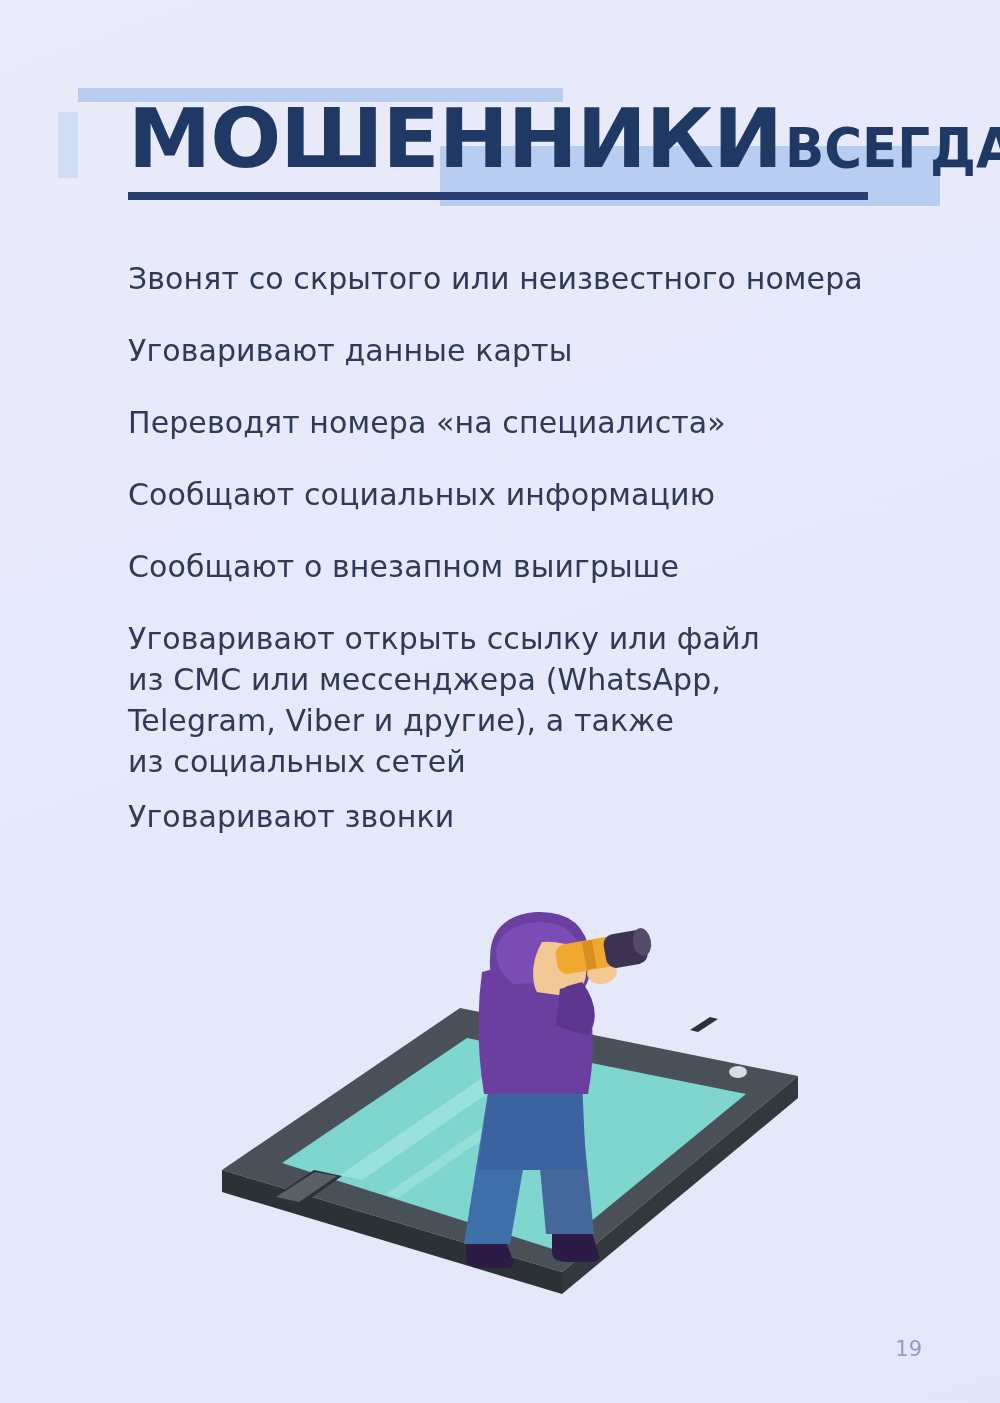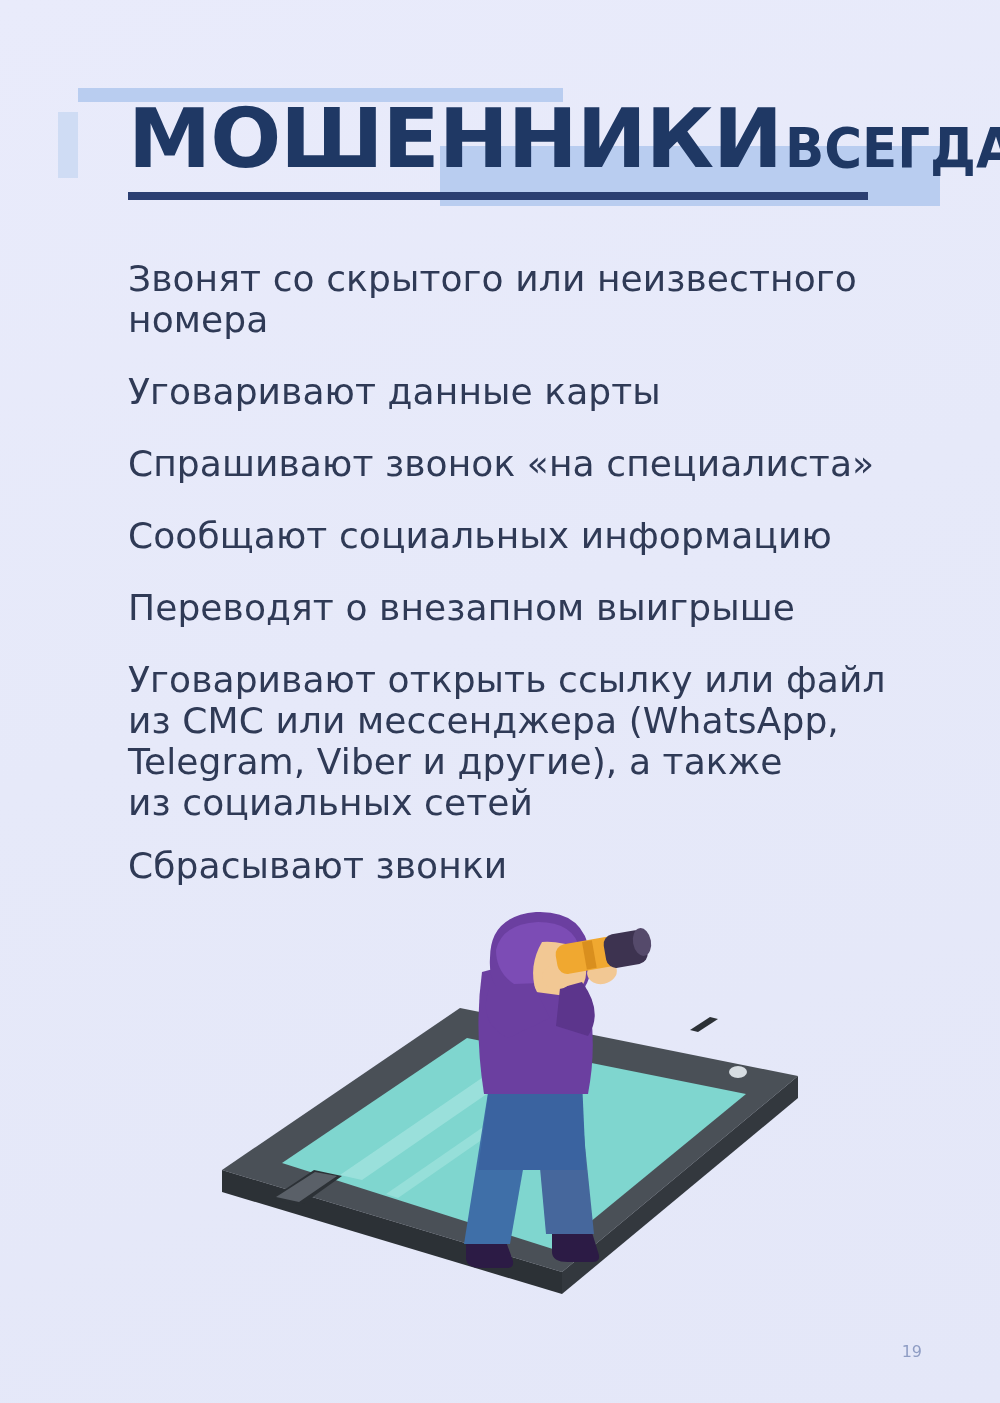--- a/index.html
+++ b/index.html
@@ -93,46 +93,46 @@
   
   .list {
     position: absolute;
     left: 128px;
     top: 258px;
     width: 800px;
   }
   .list-item {
     color: #2f3a56;
     font-family: "DejaVu Sans", sans-serif;
-    font-size: 36px;
+    font-size: 30px;
     line-height: 41px;
     margin-bottom: 31px;
     letter-spacing: 0.1px;
     white-space: pre-line;
   }
   .list-item.multi {
-    margin-bottom: 22px;
+    margin-bottom: 14px;
   }
 
   
   .illustration {
     position: absolute;
     left: 190px;
     top: 880px;
     width: 640px;
     height: 430px;
   }
 
   
   .page-number {
     position: absolute;
     right: 78px;
     bottom: 42px;
     color: #8f9dc4;
-    font-size: 16px;
+    font-size: 21px;
     font-family: "DejaVu Sans", sans-serif;
   }
 </style>
 </head>
 <body>
 
 <div class="page">
 
   <div class="header">
     <div class="bar-top"></div>
@@ -141,28 +141,28 @@
     <div class="bar-underline"></div>
     <div class="title-wrap">
       <span class="title-main">МОШЕННИКИ</span>
       <span class="title-sub">ВСЕГДА:</span>
     </div>
   </div>
 
   <div class="list">
     <div class="list-item">Звонят со скрытого или неизвестного номера</div>
     <div class="list-item">Уговаривают данные карты</div>
-    <div class="list-item">Спрашивают звонок «на специалиста»</div>
+    <div class="list-item">Переводят номера «на специалиста»</div>
     <div class="list-item">Сообщают социальных информацию</div>
-    <div class="list-item">Переводят о внезапном выигрыше</div>
+    <div class="list-item">Сообщают о внезапном выигрыше</div>
     <div class="list-item multi">Уговаривают открыть ссылку или файл
 из СМС или мессенджера (WhatsApp,
 Telegram, Viber и другие), а также
 из социальных сетей</div>
-    <div class="list-item">Сбрасывают звонки</div>
+    <div class="list-item">Уговаривают звонки</div>
   </div>
 
   <div class="illustration">
     <svg viewBox="0 0 640 430" width="640" height="430" xmlns="http://www.w3.org/2000/svg">
 
       <g>
         <path d="M32 290 L270 128 L608 196 L372 392 Z" fill="#4a5057"></path>
         <path d="M32 290 L32 312 L372 414 L372 392 Z" fill="#2c3136"></path>
         <path d="M372 392 L372 414 L608 218 L608 196 Z" fill="#33383e"></path>
 

